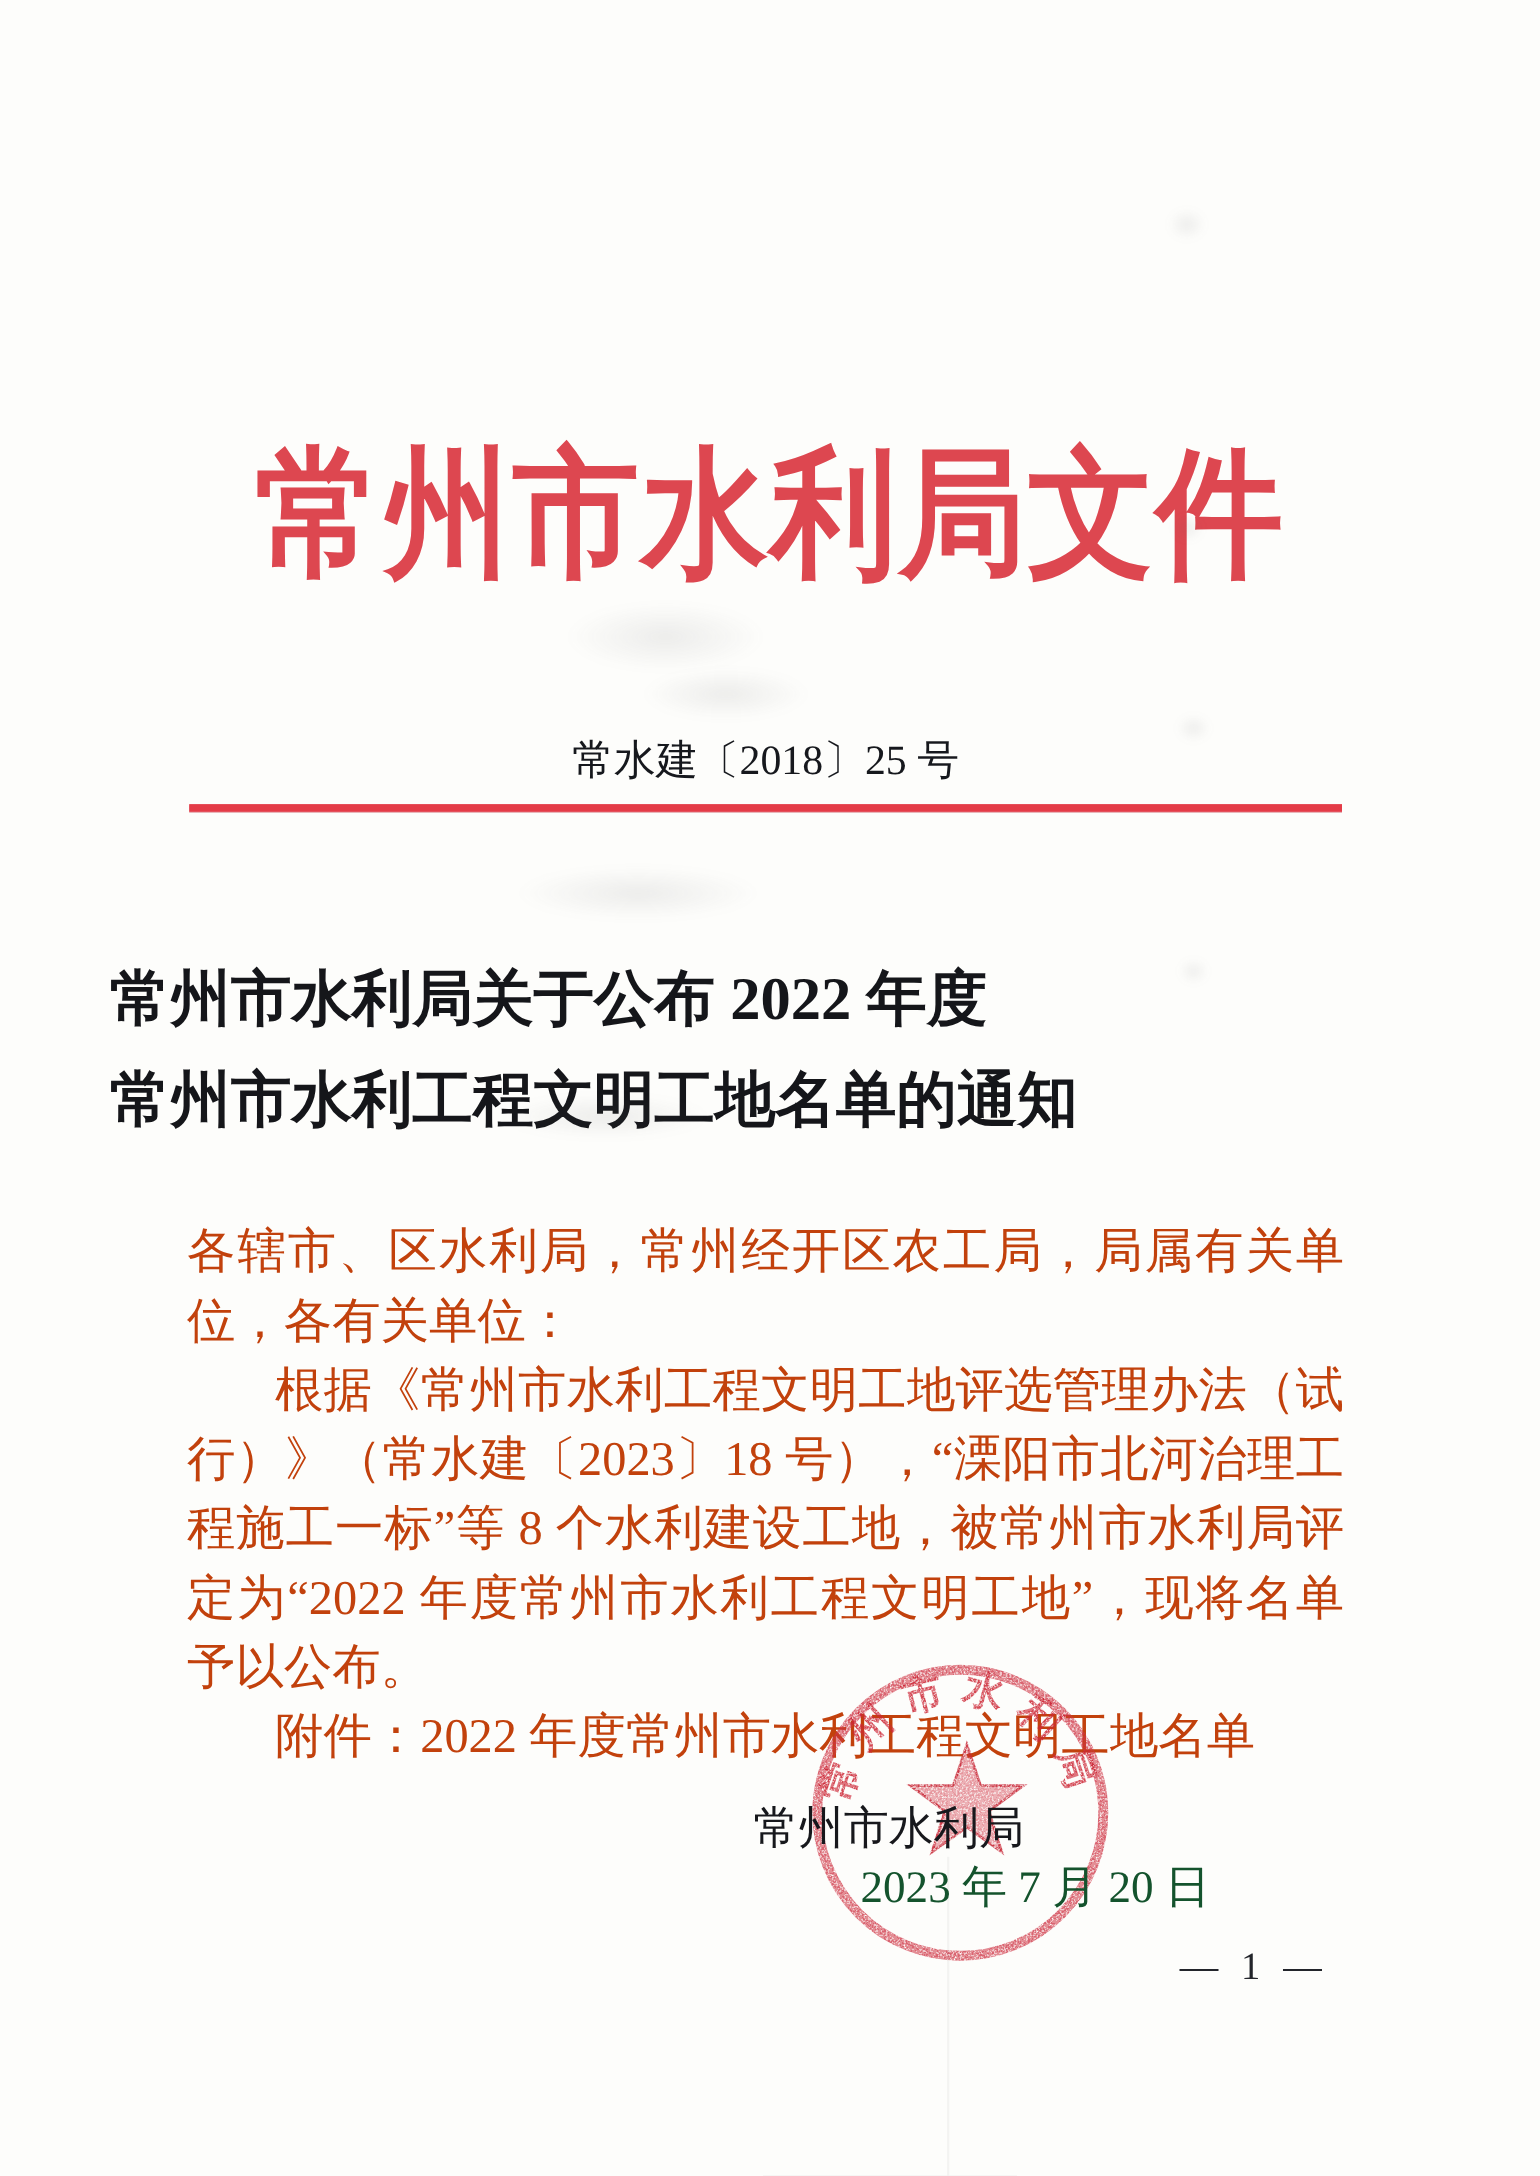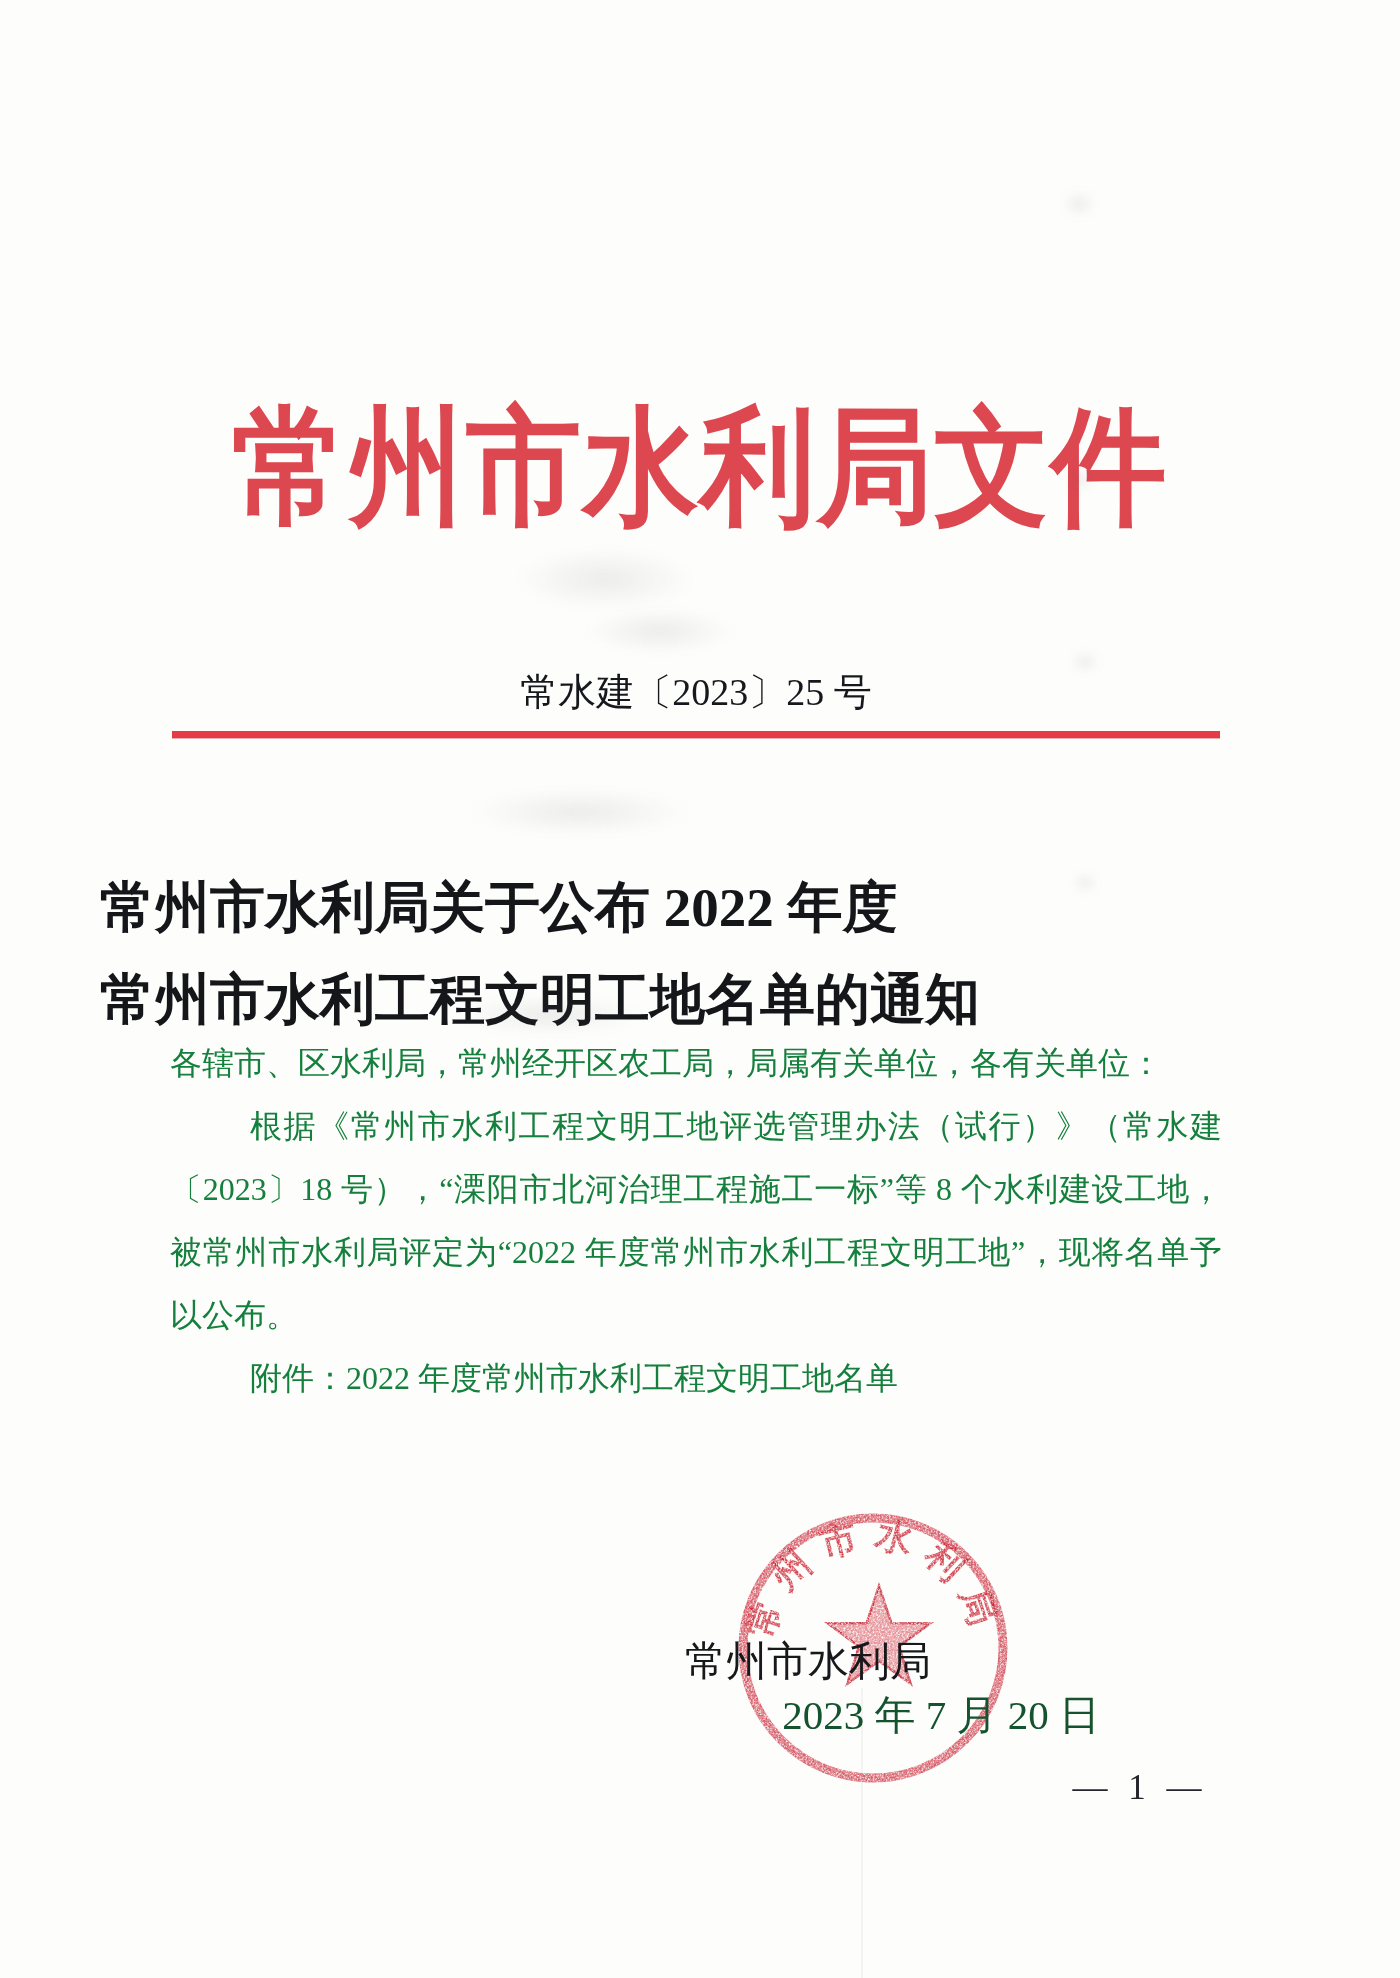--- a/index.html
+++ b/index.html
@@ -41,24 +41,24 @@
   
   .notice-title{
     position:absolute;top:862px;left:100px;width:1200px;
     font-size:55px;font-weight:bold;line-height:92px;
     color:#15161a;
     white-space:nowrap;
   }
 
   
   .body-block{
-    position:absolute;top:1032px;left:170px;width:1052px;
-    font-size:32px;line-height:63px;
+    position:absolute;top:1106px;left:170px;width:1052px;
+    font-size:44px;line-height:63px;
     text-align:justify;
-    color:#15803d;
+    color:#c2410c;
   }
   .body-block p{margin:0;}
   .body-block p.indent{text-indent:80px;}
   .attachment{margin-top:46px;}
 
   
   .seal-svg{position:absolute;left:733px;top:1508px;width:280px;height:280px;}
   .signer{
     position:absolute;top:1636px;left:685px;width:400px;
     font-size:41px;line-height:50px;color:#17181c;
@@ -89,21 +89,21 @@
 </style>
 </head>
 <body>
 
 <div class="page">
 
   <div class="header-title">
     <span class="squeeze">常州市水利局文件</span>
   </div>
 
-  <div class="doc-number">常水建〔2023〕25 号</div>
+  <div class="doc-number">常水建〔2018〕25 号</div>
 
   <div class="red-rule"></div>
 
   <div class="notice-title">
     <div>常州市水利局关于公布 2022 年度</div>
     <div>常州市水利工程文明工地名单的通知</div>
   </div>
 
   <div class="body-block">
     <p>各辖市、区水利局，常州经开区农工局，局属有关单位，各有关单位：</p>

